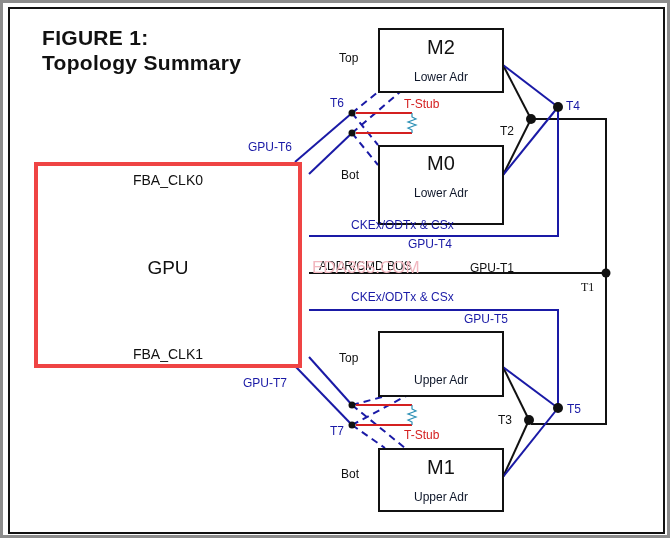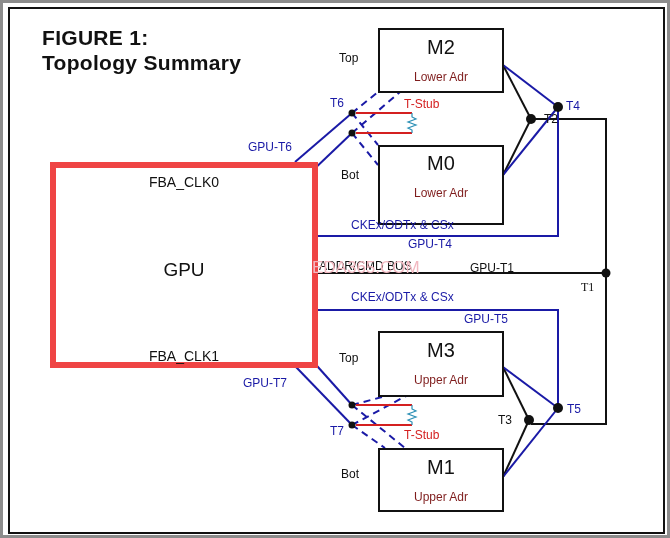--- a/index.html
+++ b/index.html
@@ -6,22 +6,22 @@
   body { width: 670px; height: 538px; overflow: hidden; position: relative; font-family: "Liberation Sans", sans-serif; }
   #frame { position: absolute; left: 0; top: 0; width: 670px; height: 538px; box-sizing: border-box; border: 3px solid #8c8c8c; background: #ffffff; }
   #inner { position: absolute; left: 5px; top: 4px; width: 657px; height: 527px; box-sizing: border-box; border: 2px solid #111111; }
   svg { position: absolute; left: 0; top: 0; }
   .title { position: absolute; left: 42px; font-weight: bold; font-size: 21px; color: #111; letter-spacing: 0.3px; }
   .lbl { position: absolute; font-size: 12px; color: #111; white-space: nowrap; }
   .blue { color: #1a1aa6; }
   .red { color: #d42020; }
   .box { position: absolute; box-sizing: border-box; border: 2px solid #111; background: #fff; }
   .mname { position: absolute; left: 0; right: 0; text-align: center; font-size: 20px; color: #111; }
-  .madr { position: absolute; left: 0; right: 0; text-align: center; font-size: 12px; color: #7f1d1d; }
-  .gpubox { position: absolute; left: 50px; top: 162px; width: 268px; height: 206px; box-sizing: border-box; border: 6px solid #ef4444; background: #fff; }
+  .madr { position: absolute; left: 0; right: 0; text-align: center; font-size: 12px; color: #0f172a; }
+  .gpubox { position: absolute; left: 34px; top: 162px; width: 268px; height: 206px; box-sizing: border-box; border: 4px solid #ef4444; background: #fff; }
   .gputxt { position: absolute; left: 0; right: 0; text-align: center; font-size: 14px; color: #111; }
   .wm { position: absolute; left: 268px; top: 258px; font-size: 17px; color: #f2b8c0; white-space: nowrap; margin-left: 44px; }
 </style>
 </head>
 <body>
 
 <div id="frame">
   <div id="inner"></div>
 </div>
 
@@ -97,21 +97,20 @@
 
 <div class="box" style="left:378px;top:28px;width:126px;height:65px;">
   <div class="mname" style="top:6px;">M2</div>
   <div class="madr" style="top:40px;">Lower Adr</div>
 </div>
 <div class="box" style="left:378px;top:145px;width:126px;height:80px;">
   <div class="mname" style="top:5px;">M0</div>
   <div class="madr" style="top:39px;">Lower Adr</div>
 </div>
 <div class="box" style="left:378px;top:331px;width:126px;height:66px;">
-  <div class="mname" style="top:6px;">M3</div>
   <div class="madr" style="top:40px;">Upper Adr</div>
 </div>
 <div class="box" style="left:378px;top:448px;width:126px;height:64px;">
   <div class="mname" style="top:6px;">M1</div>
   <div class="madr" style="top:40px;">Upper Adr</div>
 </div>
 
 <div class="lbl" style="left:339px;top:51px;">Top</div>
 <div class="lbl" style="left:341px;top:168px;">Bot</div>
 <div class="lbl" style="left:339px;top:351px;">Top</div>
@@ -121,21 +120,21 @@
 <div class="lbl blue" style="left:243px;top:376px;">GPU-T7</div>
 <div class="lbl blue" style="left:351px;top:218px;">CKEx/ODTx &amp; CSx</div>
 <div class="lbl blue" style="left:408px;top:237px;">GPU-T4</div>
 <div class="lbl" style="left:319px;top:259px;">ADDR/CMD BUS</div>
 <div class="lbl" style="left:470px;top:261px;">GPU-T1</div>
 <div class="lbl blue" style="left:351px;top:290px;">CKEx/ODTx &amp; CSx</div>
 <div class="lbl blue" style="left:424px;top:312px;margin-left:40px;">GPU-T5</div>
 
 <div class="lbl blue" style="left:330px;top:96px;">T6</div>
 <div class="lbl blue" style="left:330px;top:424px;">T7</div>
-<div class="lbl" style="left:500px;top:112px;margin-left:44px;">T2</div>
+<div class="lbl" style="left:500px;top:124px;">T2</div>
 <div class="lbl blue" style="left:566px;top:99px;">T4</div>
 <div class="lbl" style="left:581px;top:280px;font-family:Liberation Serif, serif;">T1</div>
 <div class="lbl" style="left:498px;top:413px;">T3</div>
 <div class="lbl blue" style="left:567px;top:402px;">T5</div>
 
 <div class="lbl red" style="left:404px;top:97px;">T-Stub</div>
 <div class="lbl red" style="left:404px;top:428px;">T-Stub</div>
 
 <div class="wm">EDA365.COM</div>
 

